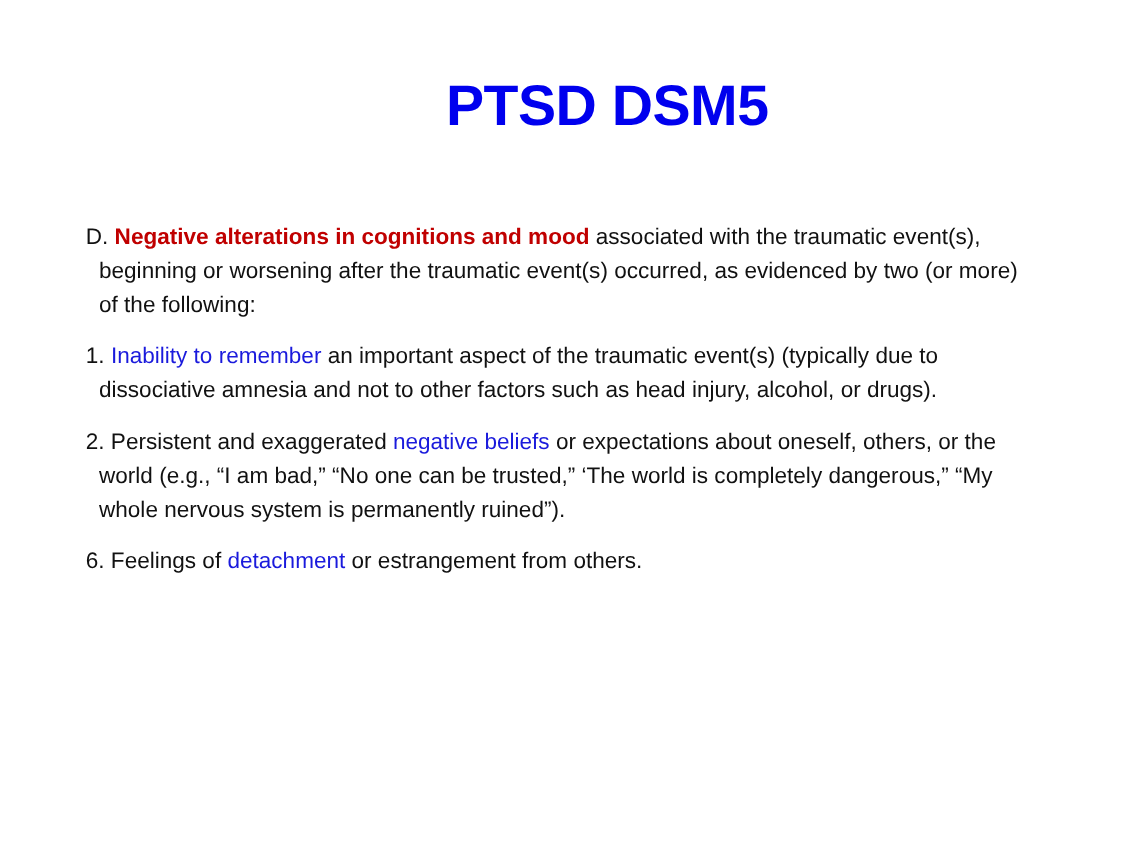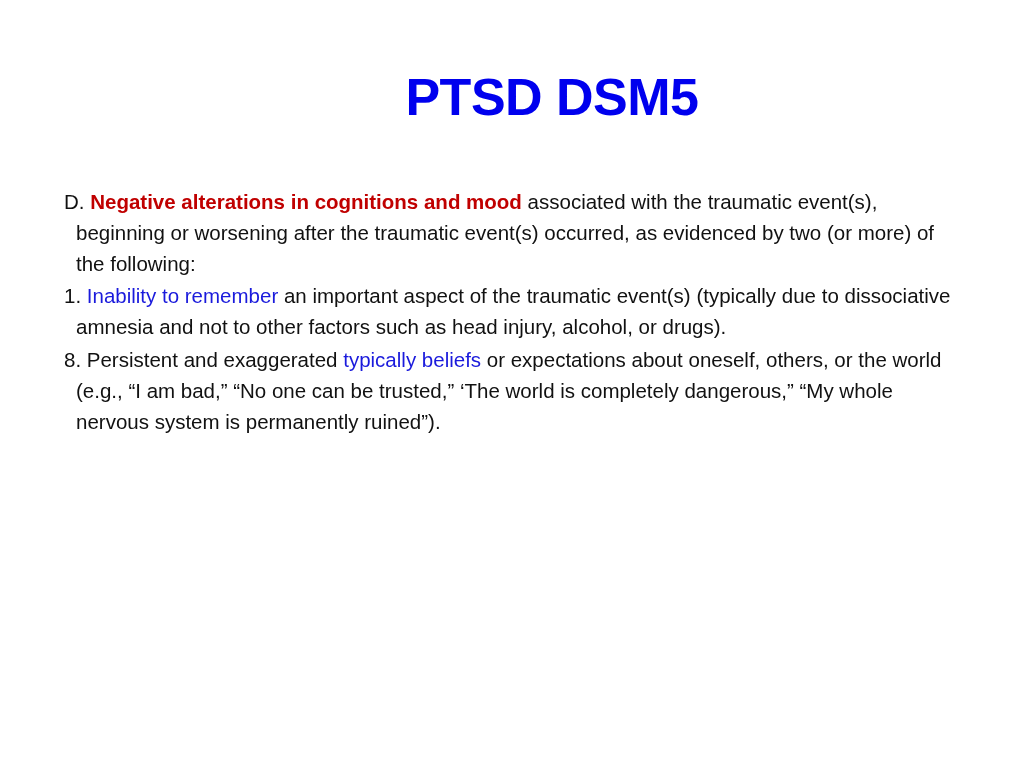--- a/index.html
+++ b/index.html
@@ -32,21 +32,21 @@
       top: 185px;
       left: 62px;
       width: 900px;
       font-size: 20.5px;
       line-height: 30.8px;
       color: #111111;
     }
     .para {
       padding-left: 12px;
       text-indent: -12px;
-      margin: 2px;
+      margin: 16px;
     }
     .hl-red {
       color: #c00000;
       font-weight: bold;
     }
     .hl-blue {
       color: #1a1adc;
     }
   </style>
 </head>
@@ -55,15 +55,18 @@
 <div class="slide-title">PTSD DSM5</div>
 
 <div class="body-text">
   <p class="para">
     <span>D. </span><span class="hl-red">Negative alterations in cognitions and mood</span><span> associated with the traumatic event(s), beginning or worsening after the traumatic event(s) occurred, as evidenced by two (or more) of the following:</span>
   </p>
   <p class="para">
     <span>1. </span><span class="hl-blue">Inability to remember</span><span> an important aspect of the traumatic event(s) (typically due to dissociative amnesia and not to other factors such as head injury, alcohol, or drugs).</span>
   </p>
   <p class="para">
-    <span>8. Persistent and exaggerated </span><span class="hl-blue">typically beliefs</span><span> or expectations about oneself, others, or the world (e.g., “I am bad,” “No one can be trusted,” ‘The world is completely dangerous,” “My whole nervous system is permanently ruined”).</span>
+    <span>2. Persistent and exaggerated </span><span class="hl-blue">negative beliefs</span><span> or expectations about oneself, others, or the world (e.g., “I am bad,” “No one can be trusted,” ‘The world is completely dangerous,” “My whole nervous system is permanently ruined”).</span>
+  </p>
+  <p class="para">
+    <span>6. Feelings of </span><span class="hl-blue">detachment</span><span> or estrangement from others.</span>
   </p>
 </div>
 
 </body></html>

